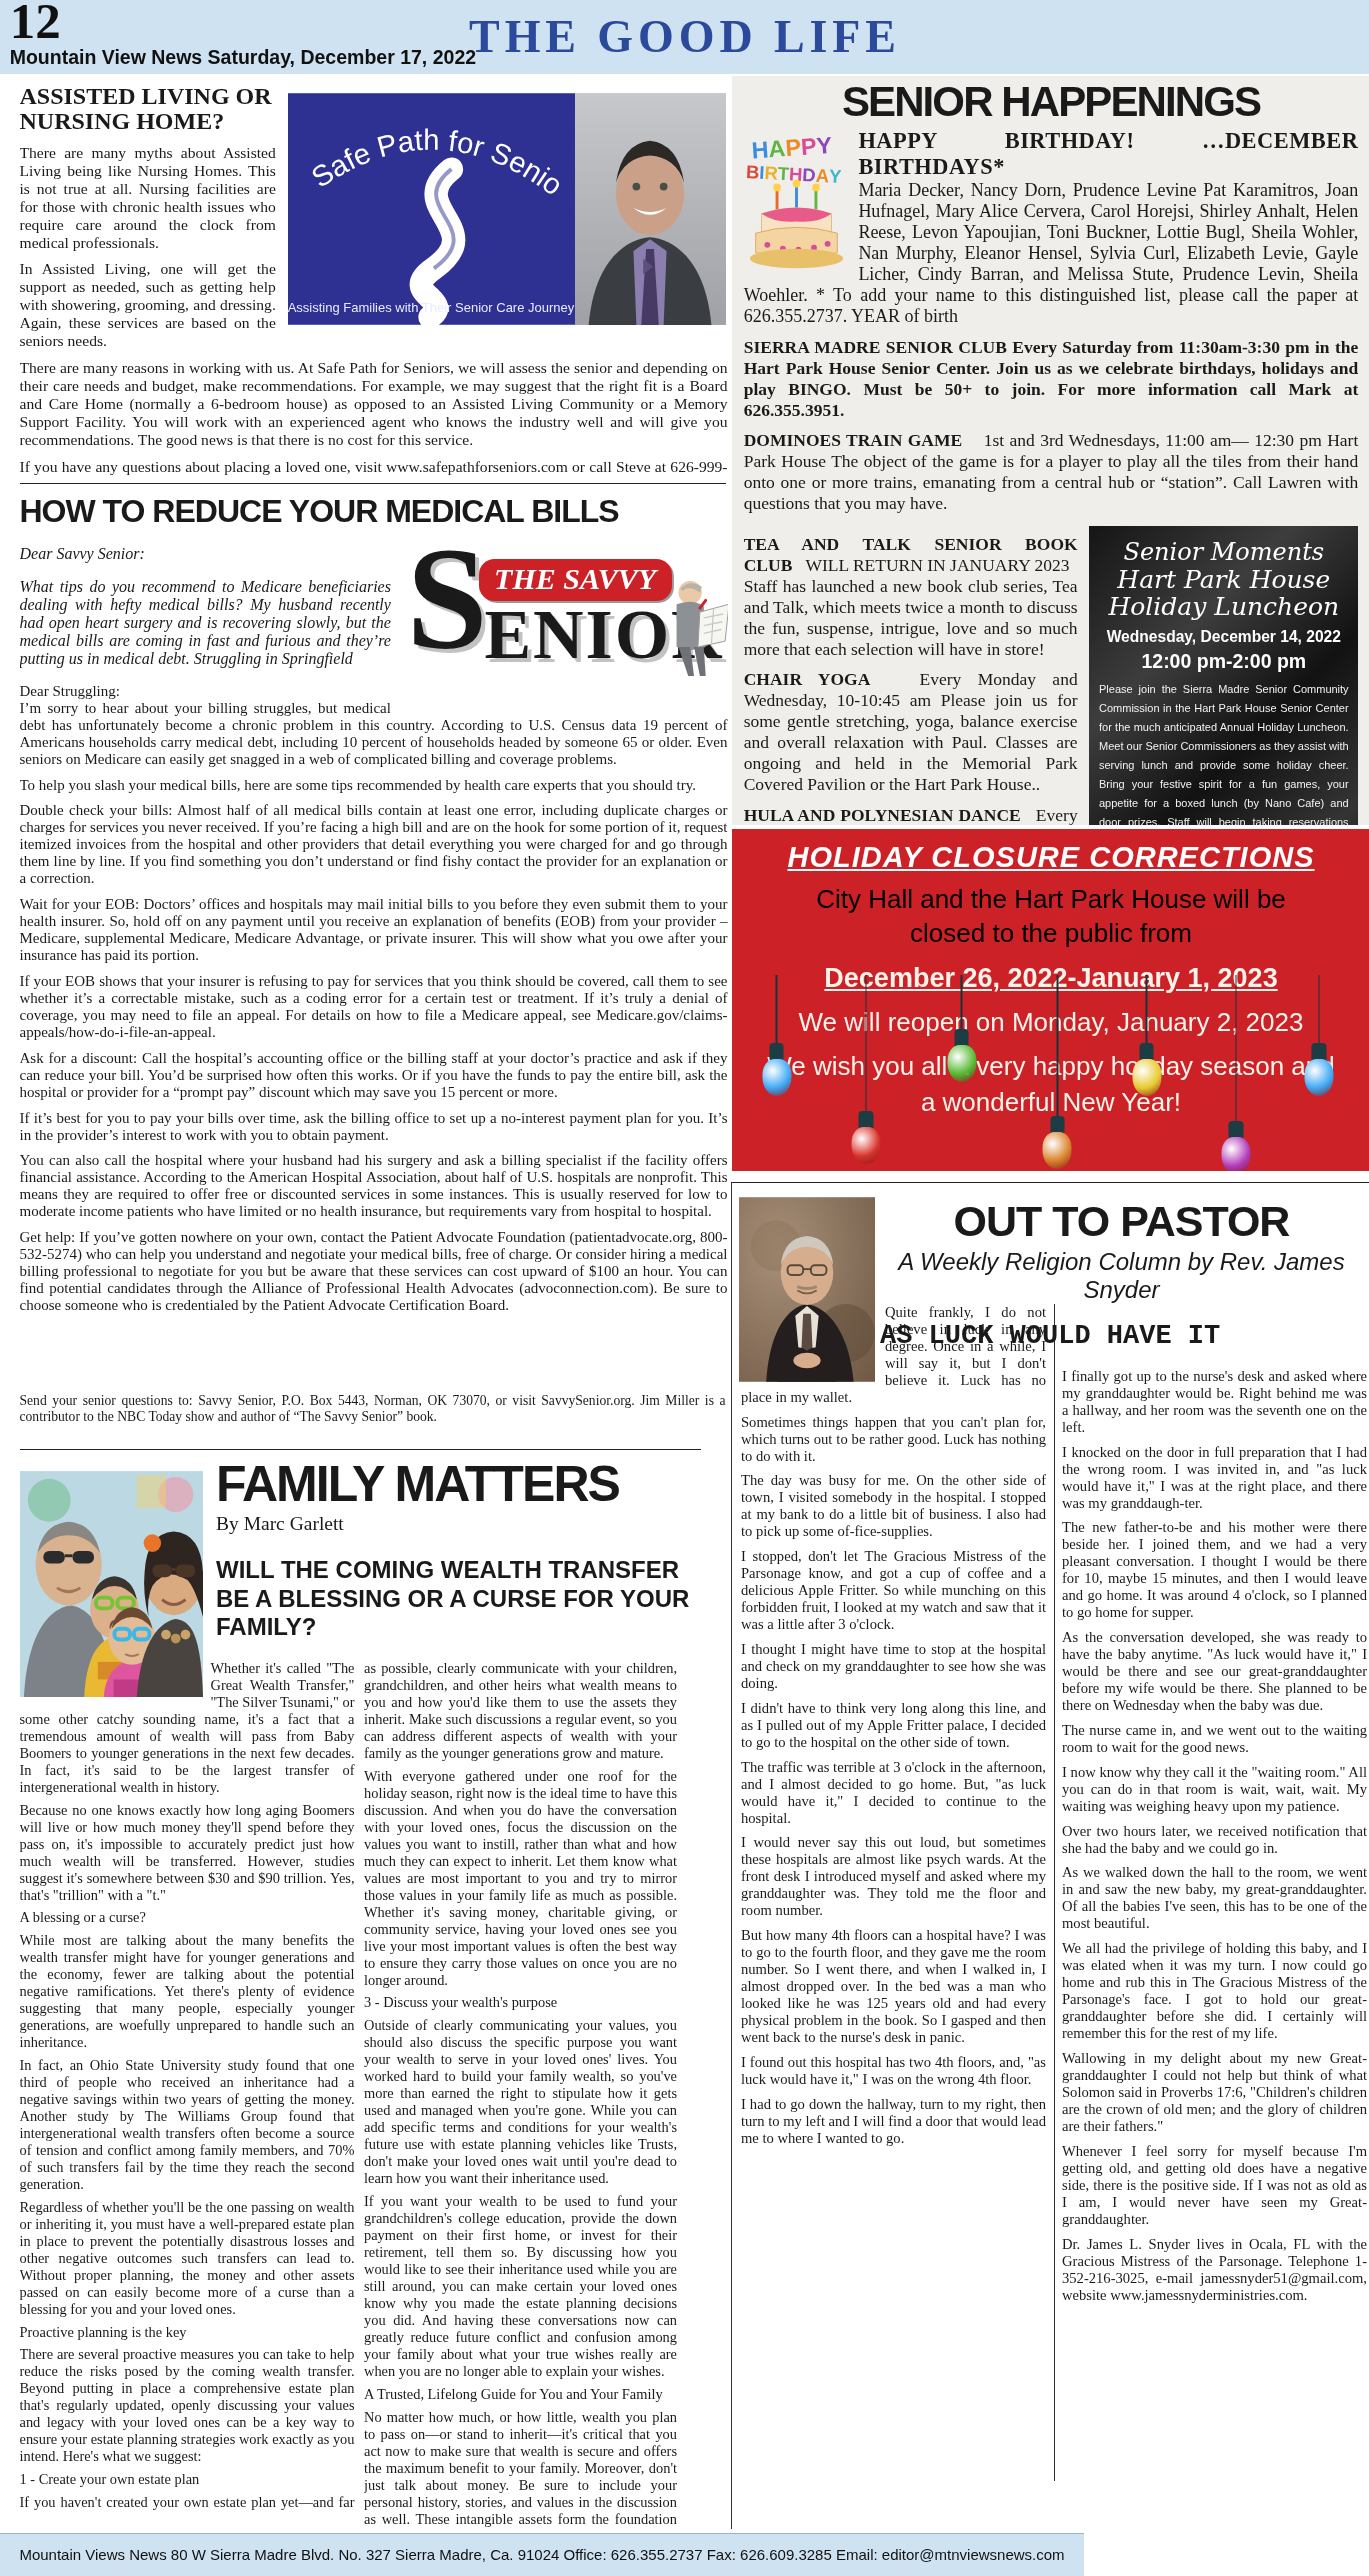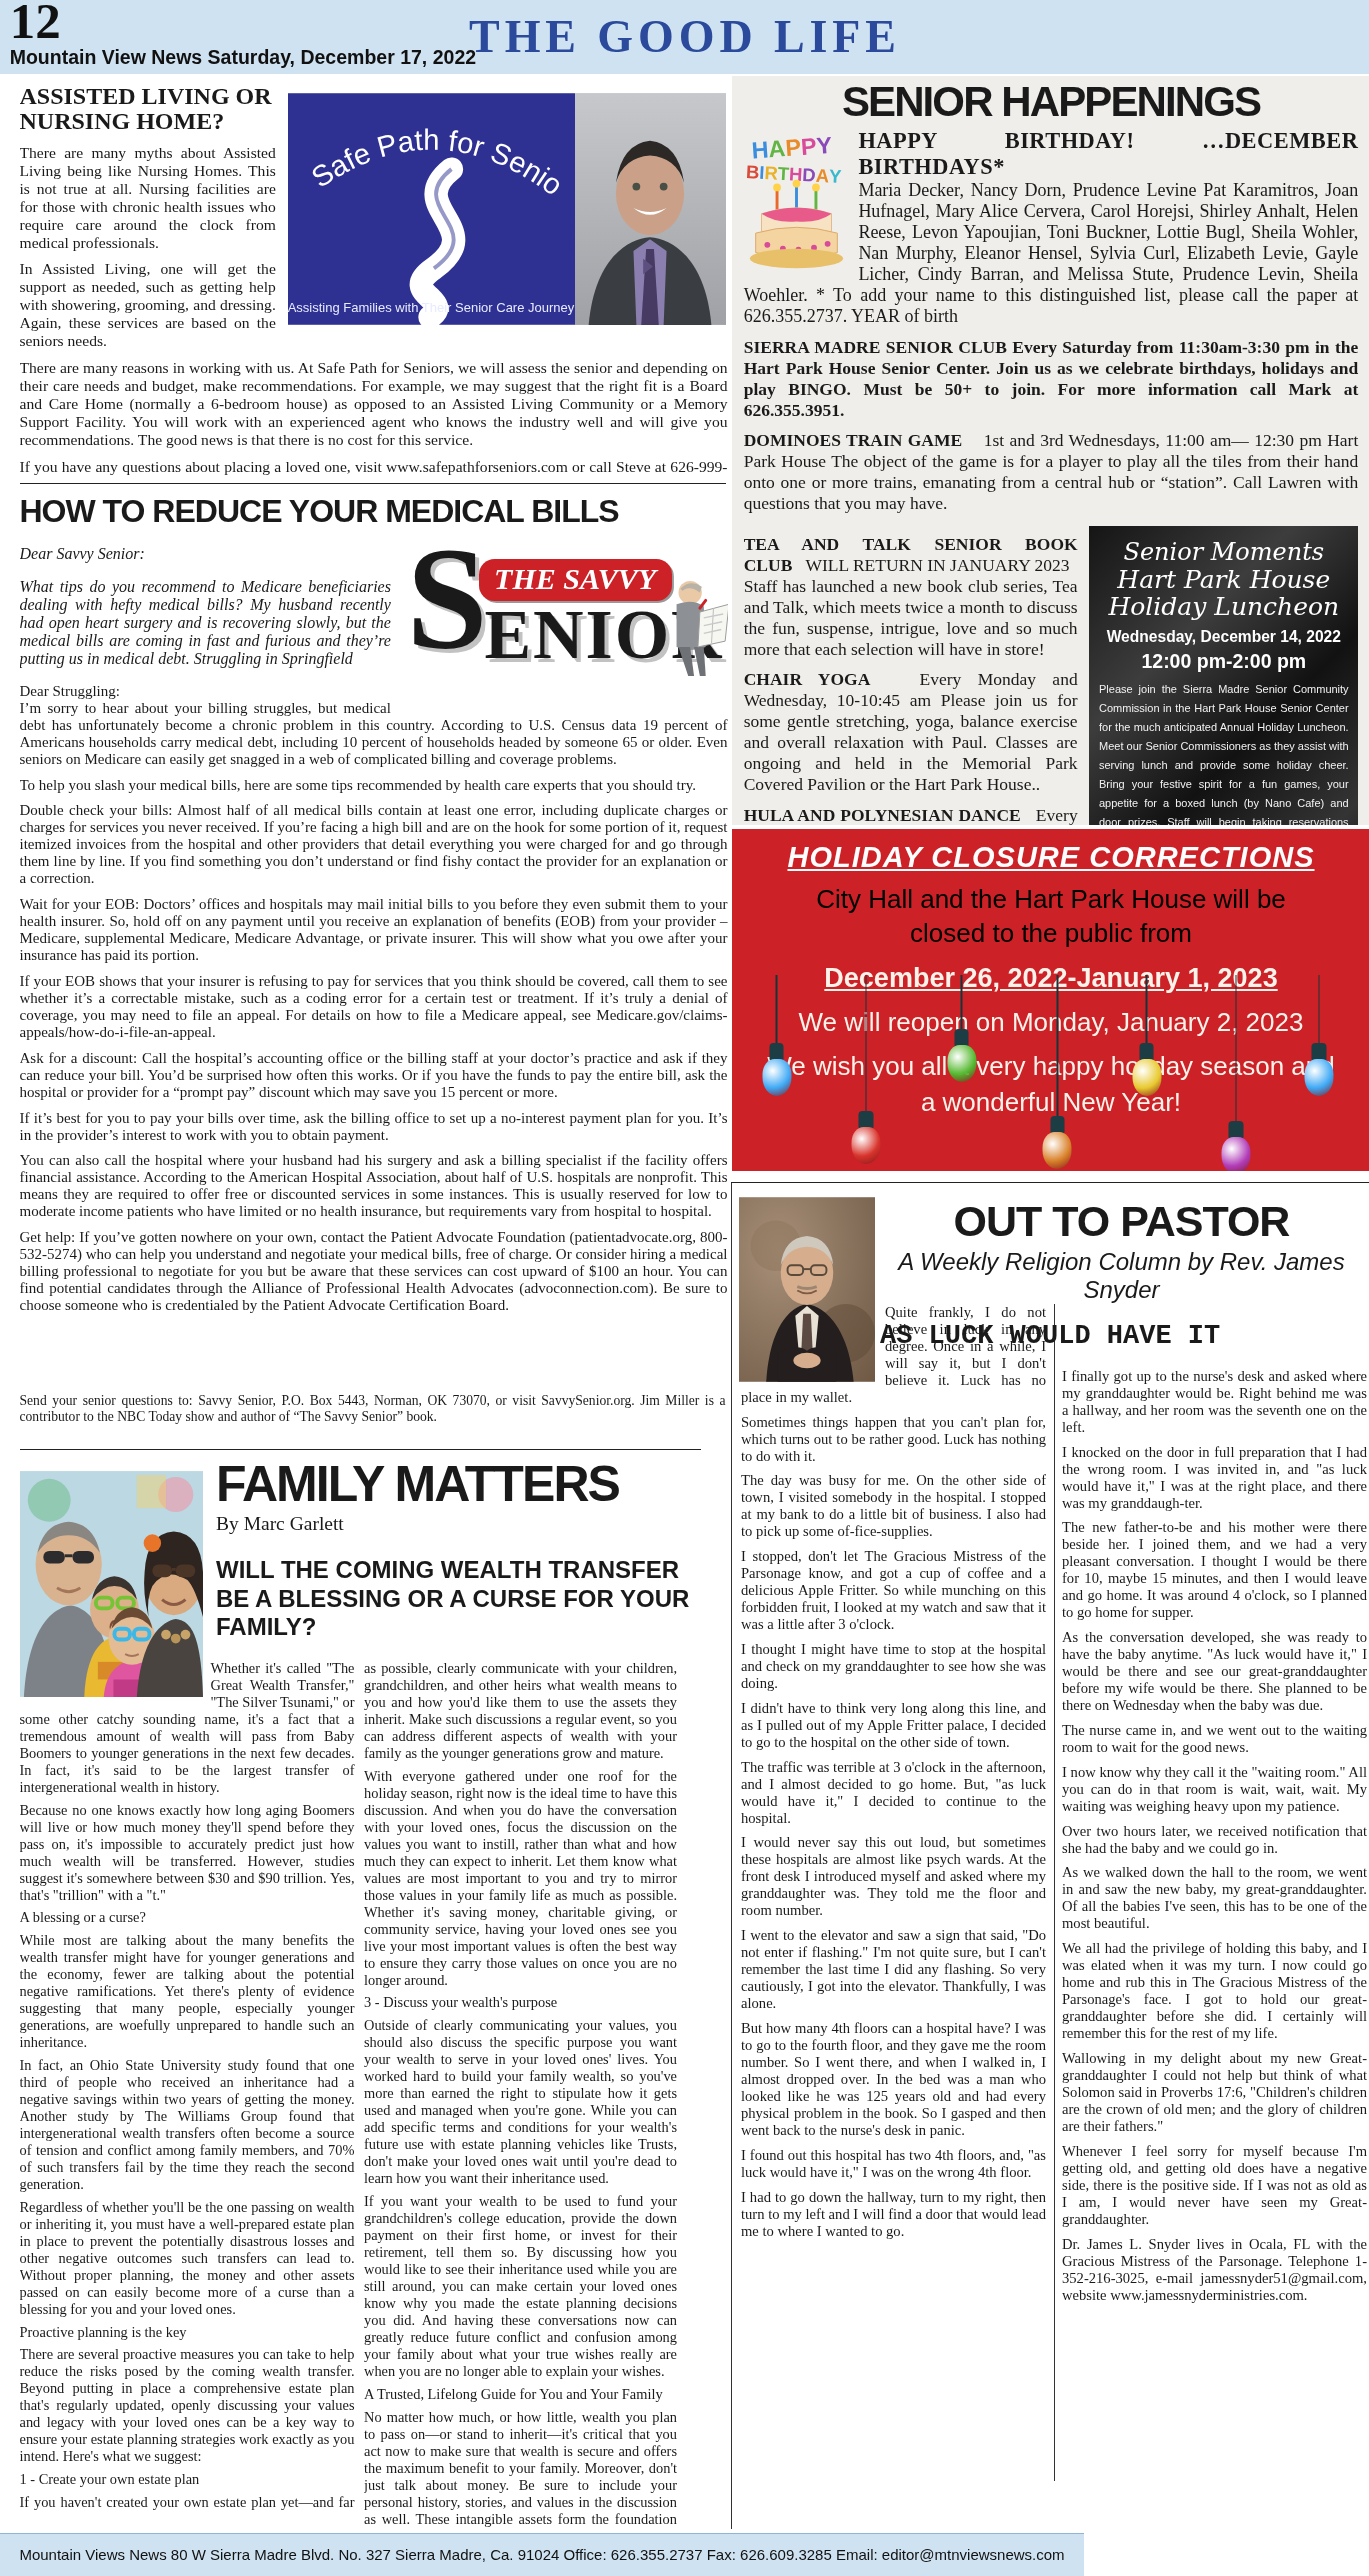--- a/index.html
+++ b/index.html
@@ -353,21 +353,20 @@
     <div class="spacer" style="width:144px;height:86px;"></div>
     <div>
         <p>Quite frankly, I do not believe in luck in any degree. Once in a while, I will say it, but I don't believe it. Luck has no place in my wallet.</p>
         <p>Sometimes things happen that you can't plan for, which turns out to be rather good. Luck has nothing to do with it.</p>
         <p>The day was busy for me. On the other side of town, I visited somebody in the hospital. I stopped at my bank to do a little bit of business. I also had to pick up some of-fice-supplies.</p>
         <p>I stopped, don't let The Gracious Mistress of the Parsonage know, and got a cup of coffee and a delicious Apple Fritter. So while munching on this forbidden fruit, I looked at my watch and saw that it was a little after 3 o'clock.</p>
         <p>I thought I might have time to stop at the hospital and check on my granddaughter to see how she was doing.</p>
         <p>I didn't have to think very long along this line, and as I pulled out of my Apple Fritter palace, I decided to go to the hospital on the other side of town.</p>
         <p>The traffic was terrible at 3 o'clock in the afternoon, and I almost decided to go home. But, "as luck would have it," I decided to continue to the hospital.</p>
         <p>I would never say this out loud, but sometimes these hospitals are almost like psych wards. At the front desk I introduced myself and asked where my granddaughter was. They told me the floor and room number.</p>
-        <p>I went to the elevator and saw a sign that said, "Do not enter if flashing." I'm not quite sure, but I can't remember the last time I did any flashing. So very cautiously, I got into the elevator. Thankfully, I was alone.</p>
         <p>But how many 4th floors can a hospital have? I was to go to the fourth floor, and they gave me the room number. So I went there, and when I walked in, I almost dropped over. In the bed was a man who looked like he was 125 years old and had every physical problem in the book. So I gasped and then went back to the nurse's desk in panic.</p>
         <p>I found out this hospital has two 4th floors, and, "as luck would have it," I was on the wrong 4th floor.</p>
         <p>I had to go down the hallway, turn to my right, then turn to my left and I will find a door that would lead me to where I wanted to go.</p>
       </div>
   </div>
   <div class="pcol art" style="left:1062px;top:1360px;height:1158px;">
     <div>
         <p>I finally got up to the nurse's desk and asked where my granddaughter would be. Right behind me was a hallway, and her room was the seventh one on the left.</p>
         <p>I knocked on the door in full preparation that I had the wrong room. I was invited in, and "as luck would have it," I was at the right place, and there was my granddaugh-ter.</p>
         <p>The new father-to-be and his mother were there beside her. I joined them, and we had a very pleasant conversation. I thought I would be there for 10, maybe 15 minutes, and then I would leave and go home. It was around 4 o'clock, so I planned to go home for supper.</p>

